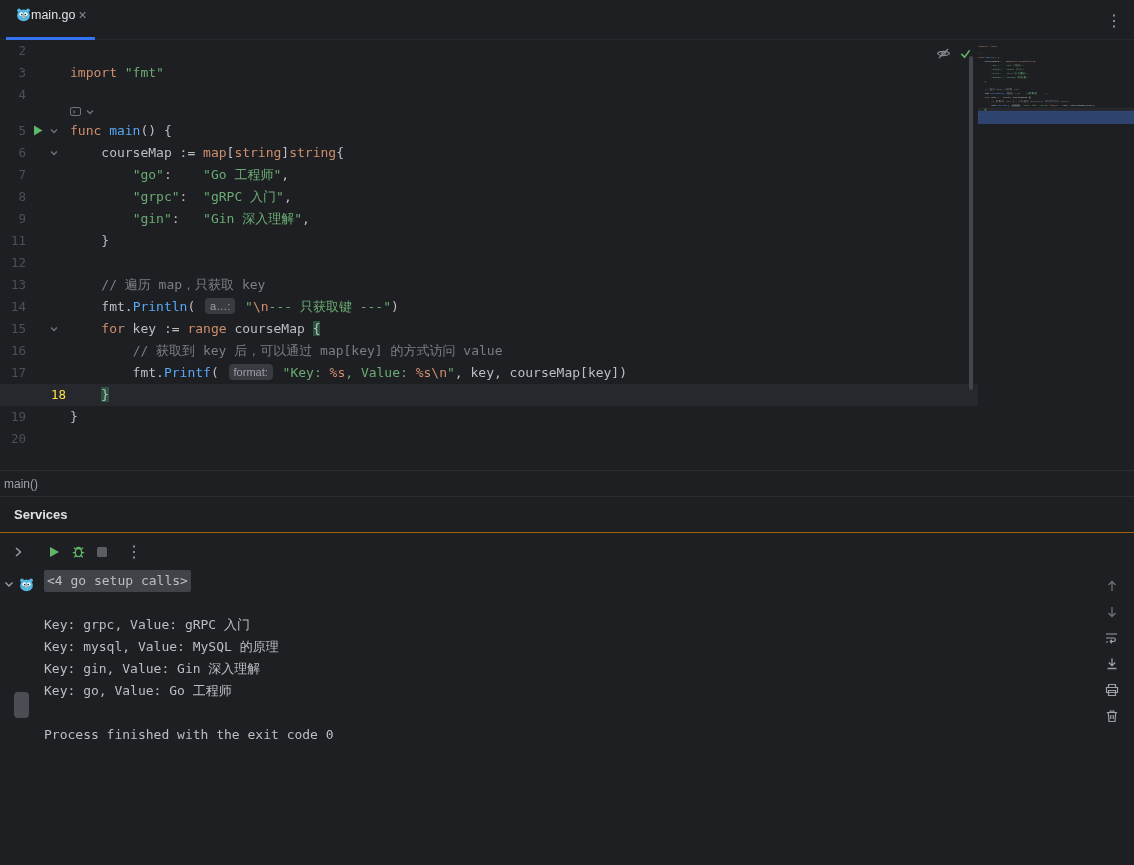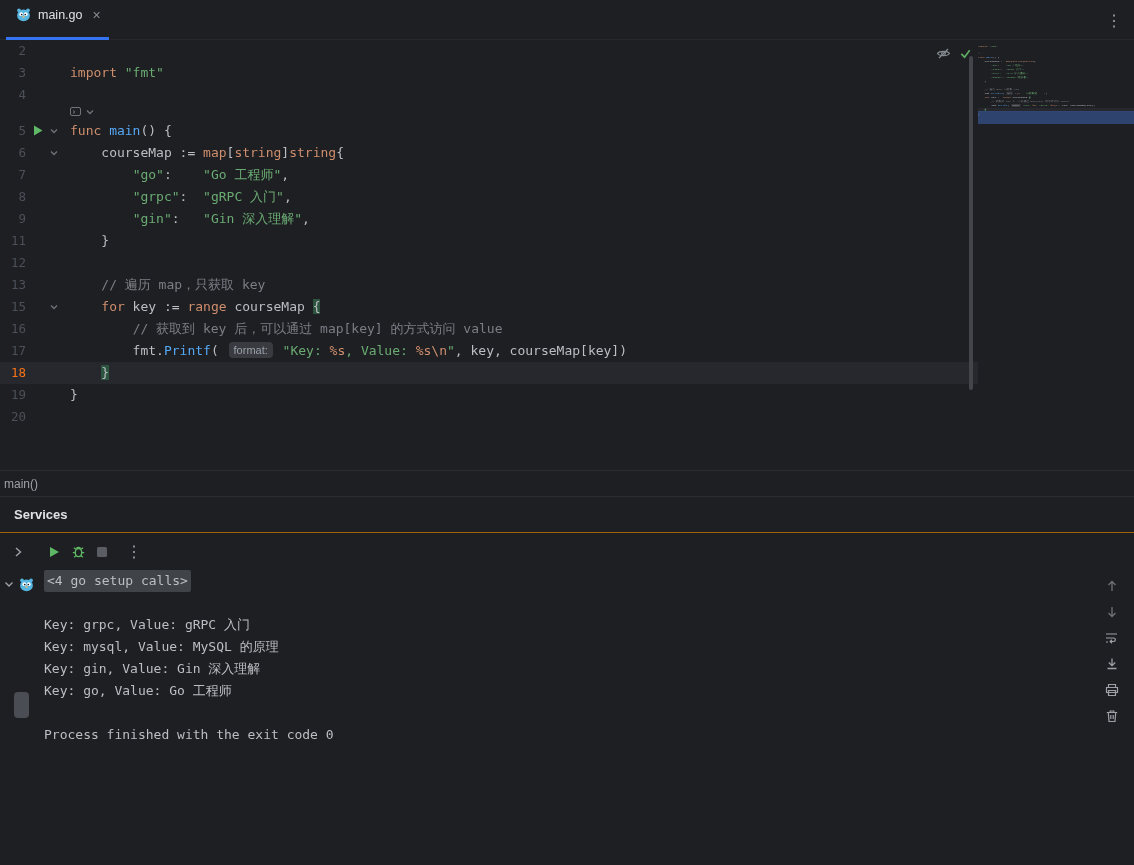--- a/index.html
+++ b/index.html
@@ -6,36 +6,36 @@
   html,body { background:#1e1f22; }
   .app {
     position:relative; width:1134px; height:865px; overflow:hidden;
     background:#1e1f22; color:#bcbec4;
     font-family:"Liberation Sans", sans-serif;
   }
   
   .tabbar { position:absolute; top:0; left:0; right:0; height:40px;
     border-bottom:1px solid #26282e; display:flex; align-items:center; }
   .tab { position:relative; height:40px; display:flex; align-items:center;
-    gap:7px; padding:0 12px 10px 16px; cursor:default;justify-content:flex-end; }
+    padding:0 12px 10px 16px; cursor:default;justify-content:flex-end; }
   .tab.active::after { content:""; position:absolute; left:6px; right:4px;
     bottom:0; height:3px; background:#3574f0; }
   .tab-label { font-size:12.5px; color:#dfe1e5; }
   .tab-close { color:#868a91; font-size:14px; line-height:14px; margin-left:3px; }
   .tab-kebab { position:absolute; right:12px; top:0; height:40px;
     display:flex; align-items:center; color:#9da0a8; font-size:16px; }
   
   .editor { position:absolute; top:40px; left:0; width:978px; height:430px;
     font-family:"DejaVu Sans Mono", monospace; font-size:13px; overflow:hidden; }
   .code-row { display:flex; height:22px; line-height:22px; white-space:pre; }
   .code-row.inlay-row { height:14px; line-height:14px; }
   .code-row.current { background:#26282e; }
   .gutter { flex:0 0 70px; position:relative; color:#4b5059; font-size:12.5px; }
   .gutter .num { position:absolute; left:0; top:0; width:26px; text-align:right; }
-  .current .num { color:#f97316; }
+  .current .num { color:#fde047;margin-left:40px; }
   .gutter .run { position:absolute; left:33px; top:5px; line-height:0; }
   .gutter .fold { position:absolute; left:49px; top:6px; line-height:0; }
   .code { flex:1; }
   .t-kw { color:#cf8e6d; }
   .t-str { color:#6aab73; }
   .t-fn { color:#56a8f5; }
   .t-cmt { color:#7a7e85; }
   .t-d { color:#bcbec4; }
   .t-esc { color:#cf8e6d; }
   .t-brace { background:#2d543e; }
@@ -128,20 +128,21 @@
               </svg></span></div><div class="code"><span class="t-kw">func</span><span class="t-d"> </span><span class="t-fn">main</span><span class="t-d">() {</span></div></div>
         <div class="code-row"><div class="gutter"><span class="num">6</span><span class="fold"><svg width="10" height="10" viewBox="0 0 10 10">
                 <path d="M2 3.5 L5 6.5 L8 3.5" stroke="#6f737a" stroke-width="1.3" fill="none"></path>
               </svg></span></div><div class="code"><span class="t-d">    courseMap := </span><span class="t-kw">map</span><span class="t-d">[</span><span class="t-kw">string</span><span class="t-d">]</span><span class="t-kw">string</span><span class="t-d">{</span></div></div>
         <div class="code-row"><div class="gutter"><span class="num">7</span></div><div class="code"><span class="t-d">        </span><span class="t-str">"go"</span><span class="t-d">:    </span><span class="t-str">"Go 工程师"</span><span class="t-d">,</span></div></div>
         <div class="code-row"><div class="gutter"><span class="num">8</span></div><div class="code"><span class="t-d">        </span><span class="t-str">"grpc"</span><span class="t-d">:  </span><span class="t-str">"gRPC 入门"</span><span class="t-d">,</span></div></div>
         <div class="code-row"><div class="gutter"><span class="num">9</span></div><div class="code"><span class="t-d">        </span><span class="t-str">"gin"</span><span class="t-d">:   </span><span class="t-str">"Gin 深入理解"</span><span class="t-d">,</span></div></div>
         <div class="code-row"><div class="gutter"><span class="num">11</span></div><div class="code"><span class="t-d">    }</span></div></div>
         <div class="code-row"><div class="gutter"><span class="num">12</span></div><div class="code"></div></div>
         <div class="code-row"><div class="gutter"><span class="num">13</span></div><div class="code"><span class="t-d">    </span><span class="t-cmt">// 遍历 map，只获取 key</span></div></div>
+        <div class="code-row"><div class="gutter"><span class="num">14</span></div><div class="code"><span class="t-d">    fmt.</span><span class="t-fn">Println</span><span class="t-d">( </span><span class="t-chip">a…:</span><span class="t-d"> </span><span class="t-str">"</span><span class="t-esc">\n</span><span class="t-str">--- 只获取键 ---"</span><span class="t-d">)</span></div></div>
         <div class="code-row"><div class="gutter"><span class="num">15</span><span class="fold"><svg width="10" height="10" viewBox="0 0 10 10">
                 <path d="M2 3.5 L5 6.5 L8 3.5" stroke="#6f737a" stroke-width="1.3" fill="none"></path>
               </svg></span></div><div class="code"><span class="t-d">    </span><span class="t-kw">for</span><span class="t-d"> key := </span><span class="t-kw">range</span><span class="t-d"> courseMap </span><span class="t-brace">{</span></div></div>
         <div class="code-row"><div class="gutter"><span class="num">16</span></div><div class="code"><span class="t-d">        </span><span class="t-cmt">// 获取到 key 后，可以通过 map[key] 的方式访问 value</span></div></div>
         <div class="code-row"><div class="gutter"><span class="num">17</span></div><div class="code"><span class="t-d">        fmt.</span><span class="t-fn">Printf</span><span class="t-d">( </span><span class="t-chip">format:</span><span class="t-d"> </span><span class="t-str">"Key: </span><span class="t-esc">%s</span><span class="t-str">, Value: </span><span class="t-esc">%s</span><span class="t-esc">\n</span><span class="t-str">"</span><span class="t-d">, key, courseMap[key])</span></div></div>
         <div class="code-row current"><div class="gutter"><span class="num">18</span></div><div class="code"><span class="t-d">    </span><span class="t-brace">}</span></div></div>
         <div class="code-row"><div class="gutter"><span class="num">19</span></div><div class="code"><span class="t-d">}</span></div></div>
         <div class="code-row"><div class="gutter"><span class="num">20</span></div><div class="code"></div></div>
       </div>
     <div class="editor-status">

